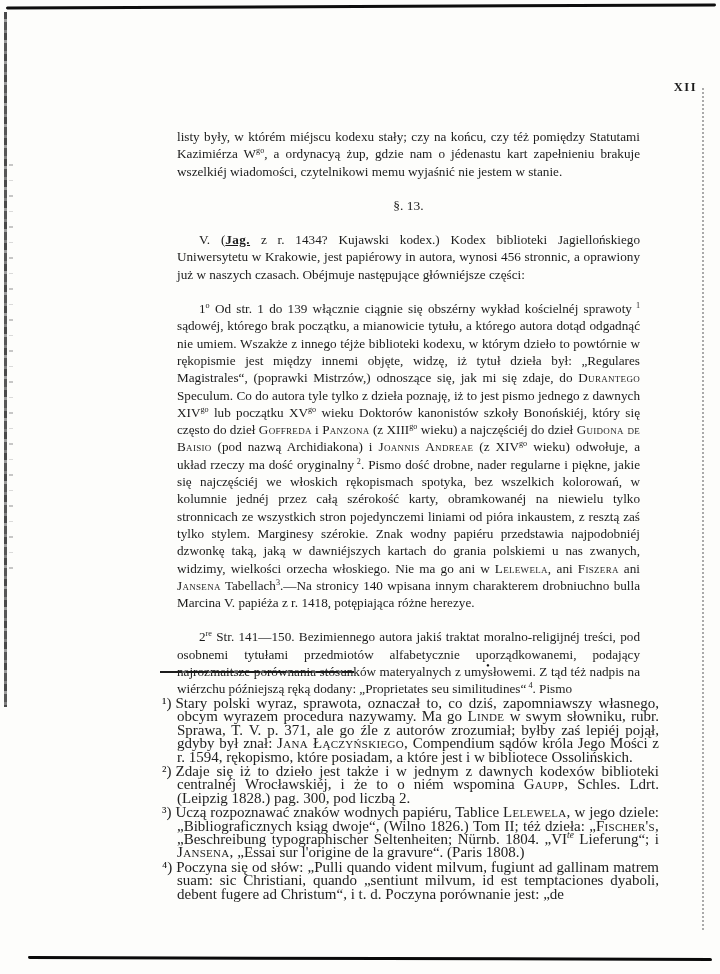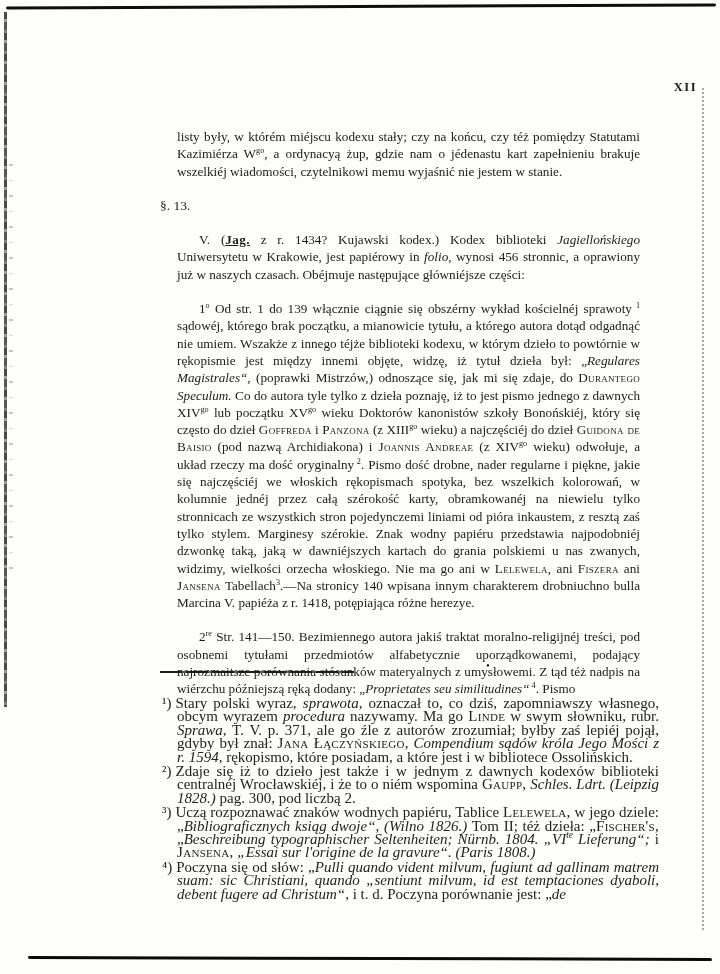--- a/index.html
+++ b/index.html
@@ -38,24 +38,24 @@
     position:absolute;top:80px;left:200px;width:497px;
     text-align:right;font-size:12.5px;letter-spacing:1.5px;font-weight:bold;
   }
   .text-block{
     position:absolute;top:111px;left:160px;width:497px;
     font-size:13.2px;line-height:17.3px;text-align:justify;
   }
   .para{margin:17px;}
   .para.indent{text-indent:22px;}
   .section-heading{
-    margin:3px 0 16px 0;text-indent:0;
+    margin:3px 0 16px 0;text-align:center;text-indent:0;
     font-size:13.5px;
   }
-  .run-i{font-style:italic;}
+  .run-i{}
   .run-b{font-weight:bold;letter-spacing:.4px;text-decoration:underline;}
   .run-sc{font-variant:small-caps;letter-spacing:.3px;}
   .run-sup{vertical-align:super;font-size:.62em;line-height:0;}
   .run-isup{vertical-align:super;font-size:.62em;line-height:0;font-style:italic;}
   
   .footnote-sep{
     position:absolute;top:671px;left:160px;width:194px;height:2px;
     background:repeating-linear-gradient(90deg,#1c1c1c 0 22px,#555 22px 26px);
   }
   .printer-mark{
@@ -75,21 +75,21 @@
 <div class="border-left"></div>
 <div class="border-left-noise"></div>
 <div class="border-right"></div>
 <div class="border-bottom"></div>
 
 <div class="page-number">XII</div>
 
 <div class="text-block">
   <p class="para"><span>listy były, w którém miéjscu kodexu stały; czy na końcu, czy téż pomiędzy Statutami Kazimiérza W</span><span class="run-sup">go</span><span>, a ordynacyą żup, gdzie nam o jédenastu kart zapełnieniu brakuje wszelkiéj wiadomości, czytelnikowi memu wyjaśnić nie jestem w stanie.</span></p>
   <p class="para section-heading">§. 13.</p>
-  <p class="para indent"><span>V. (</span><span class="run-b">Jag.</span><span> z r. 1434? Kujawski kodex.) Kodex biblioteki </span><span class="run-i">Jagiellońskiego</span><span> Uniwersytetu w Krakowie, jest papiérowy in </span><span class="run-i">folio,</span><span> wynosi 456 stronnic, a oprawiony już w naszych czasach. Obéjmuje następujące główniéjsze części:</span></p>
+  <p class="para indent"><span>V. (</span><span class="run-b">Jag.</span><span> z r. 1434? Kujawski kodex.) Kodex biblioteki </span><span class="run-i">Jagiellońskiego</span><span> Uniwersytetu w Krakowie, jest papiérowy in </span><span class="run-i">autora,</span><span> wynosi 456 stronnic, a oprawiony już w naszych czasach. Obéjmuje następujące główniéjsze części:</span></p>
   <p class="para indent"><span>1</span><span class="run-sup">o</span><span> Od str. 1 do 139 włącznie ciągnie się obszérny wykład kościelnéj sprawoty</span><span class="run-sup"> 1</span><span> sądowéj, którego brak początku, a mianowicie tytułu, a którego autora dotąd odgadnąć nie umiem. Wszakże z innego téjże biblioteki kodexu, w którym dzieło to powtórnie w rękopismie jest między innemi objęte, widzę, iż tytuł dzieła był: „</span><span class="run-i">Regulares Magistrales“,</span><span> (poprawki Mistrzów,) odnoszące się, jak mi się zdaje, do </span><span class="run-sc">Durantego</span><span class="run-i"> Speculum.</span><span> Co do autora tyle tylko z dzieła poznaję, iż to jest pismo jednego z dawnych XIV</span><span class="run-sup">go</span><span> lub początku XV</span><span class="run-sup">go</span><span> wieku Doktorów kanonistów szkoły Bonońskiéj, który się często do dzieł </span><span class="run-sc">Goffreda</span><span> i </span><span class="run-sc">Panzona</span><span> (z XIII</span><span class="run-sup">go</span><span> wieku) a najczęściéj do dzieł </span><span class="run-sc">Guidona de Baisio</span><span> (pod nazwą Archidiakona) i </span><span class="run-sc">Joannis Andreae</span><span> (z XIV</span><span class="run-sup">go</span><span> wieku) odwołuje, a układ rzeczy ma dość oryginalny</span><span class="run-sup"> 2</span><span>. Pismo dość drobne, nader regularne i piękne, jakie się najczęściéj we włoskich rękopismach spotyka, bez wszelkich kolorowań, w kolumnie jednéj przez całą szérokość karty, obramkowanéj na niewielu tylko stronnicach ze wszystkich stron pojedynczemi liniami od pióra inkaustem, z resztą zaś tylko stylem. Marginesy szérokie. Znak wodny papiéru przedstawia najpodobniéj dzwonkę taką, jaką w dawniéjszych kartach do grania polskiemi u nas zwanych, widzimy, wielkości orzecha włoskiego. Nie ma go ani w </span><span class="run-sc">Lelewela,</span><span> ani </span><span class="run-sc">Fiszera</span><span> ani </span><span class="run-sc">Jansena</span><span> Tabellach</span><span class="run-sup">3</span><span>.—Na stronicy 140 wpisana innym charakterem drobniuchno bulla Marcina V. papiéża z r. 1418, potępiająca różne herezye.</span></p>
   <p class="para indent"><span>2</span><span class="run-sup">re</span><span> Str. 141—150. Bezimiennego autora jakiś traktat moralno-religijnéj treści, pod osobnemi tytułami przedmiotów alfabetycznie uporządkowanemi, podający najrozmaitsze porównania stósunków materyalnych z umysłowemi. Z tąd téż nadpis na wiérzchu późniejszą ręką dodany: „</span><span class="run-i">Proprietates seu similitudines“</span><span class="run-sup"> 4</span><span>. Pismo</span></p>
 </div>
 
 <div class="footnote-sep"></div>
 <div class="printer-mark">•</div>
 
 <div class="footnotes">
   <p class="footnote"><span class="fn-marker">¹)</span><span><span>Stary polski wyraz, </span><span class="run-i">sprawota,</span><span> oznaczał to, co dziś, zapomniawszy własnego, obcym wyrazem </span><span class="run-i">procedura</span><span> nazywamy. Ma go </span><span class="run-sc">Linde</span><span> w swym słowniku, rubr. </span><span class="run-i">Sprawa,</span><span> T. V. p. 371, ale go źle z autorów zrozumiał; byłby zaś lepiéj pojął, gdyby był znał: </span><span class="run-sc">Jana Łączyńskiego,</span><span class="run-i"> Compendium sądów króla Jego Mości z r. 1594,</span><span> rękopismo, które posiadam, a które jest i w bibliotece Ossolińskich.</span></span></p>
   <p class="footnote"><span class="fn-marker">²)</span><span><span>Zdaje się iż to dzieło jest także i w jednym z dawnych kodexów biblioteki centralnéj Wrocławskiéj, i że to o niém wspomina </span><span class="run-sc">Gaupp,</span><span class="run-i"> Schles. Ldrt. (Leipzig 1828.)</span><span> pag. 300, pod liczbą 2.</span></span></p>

